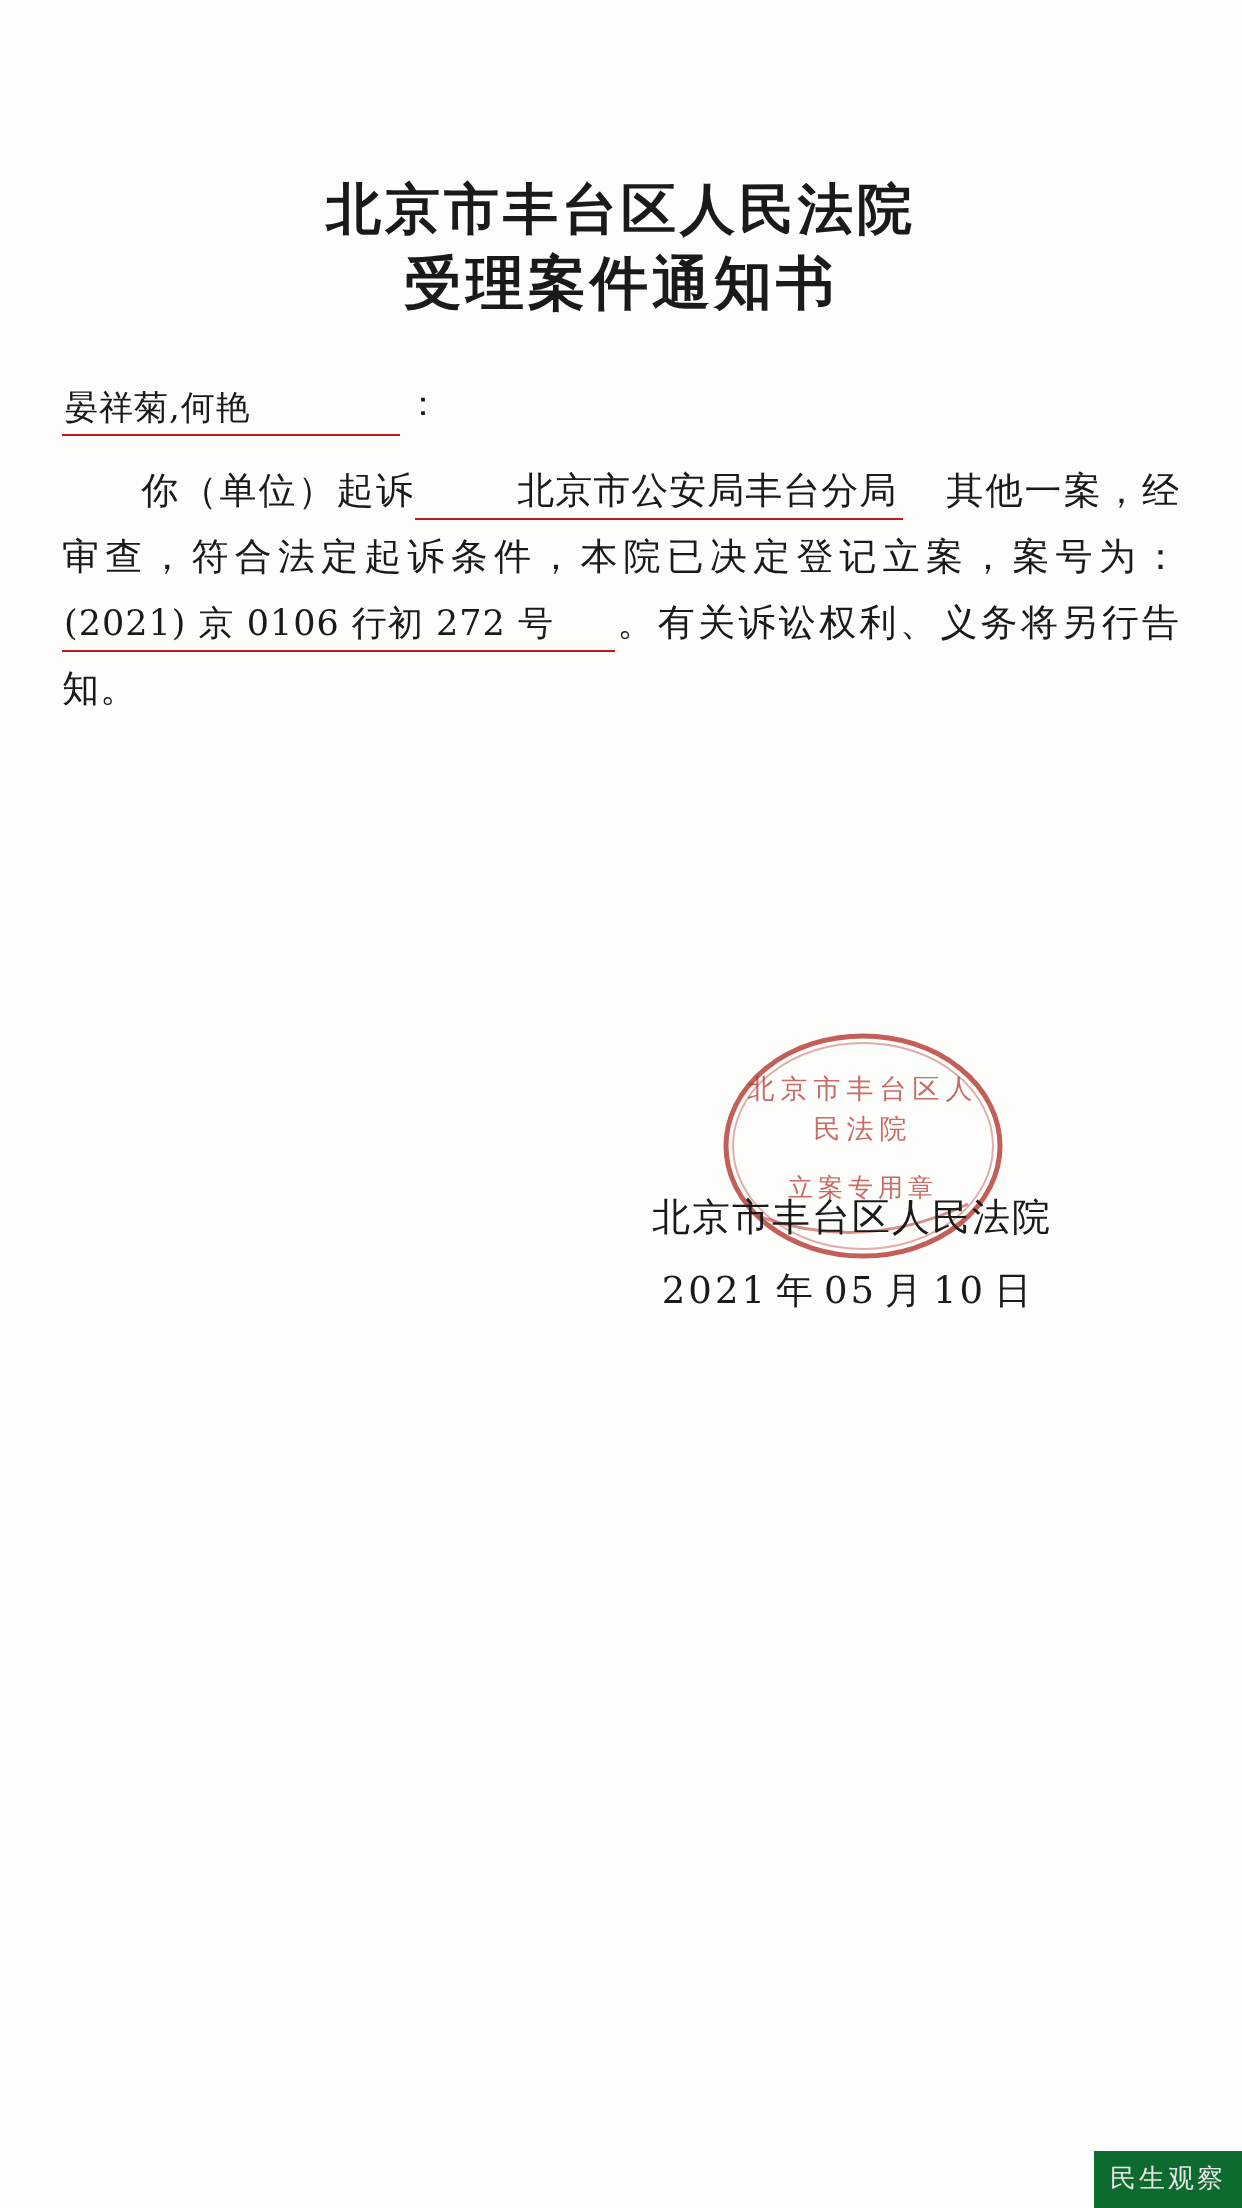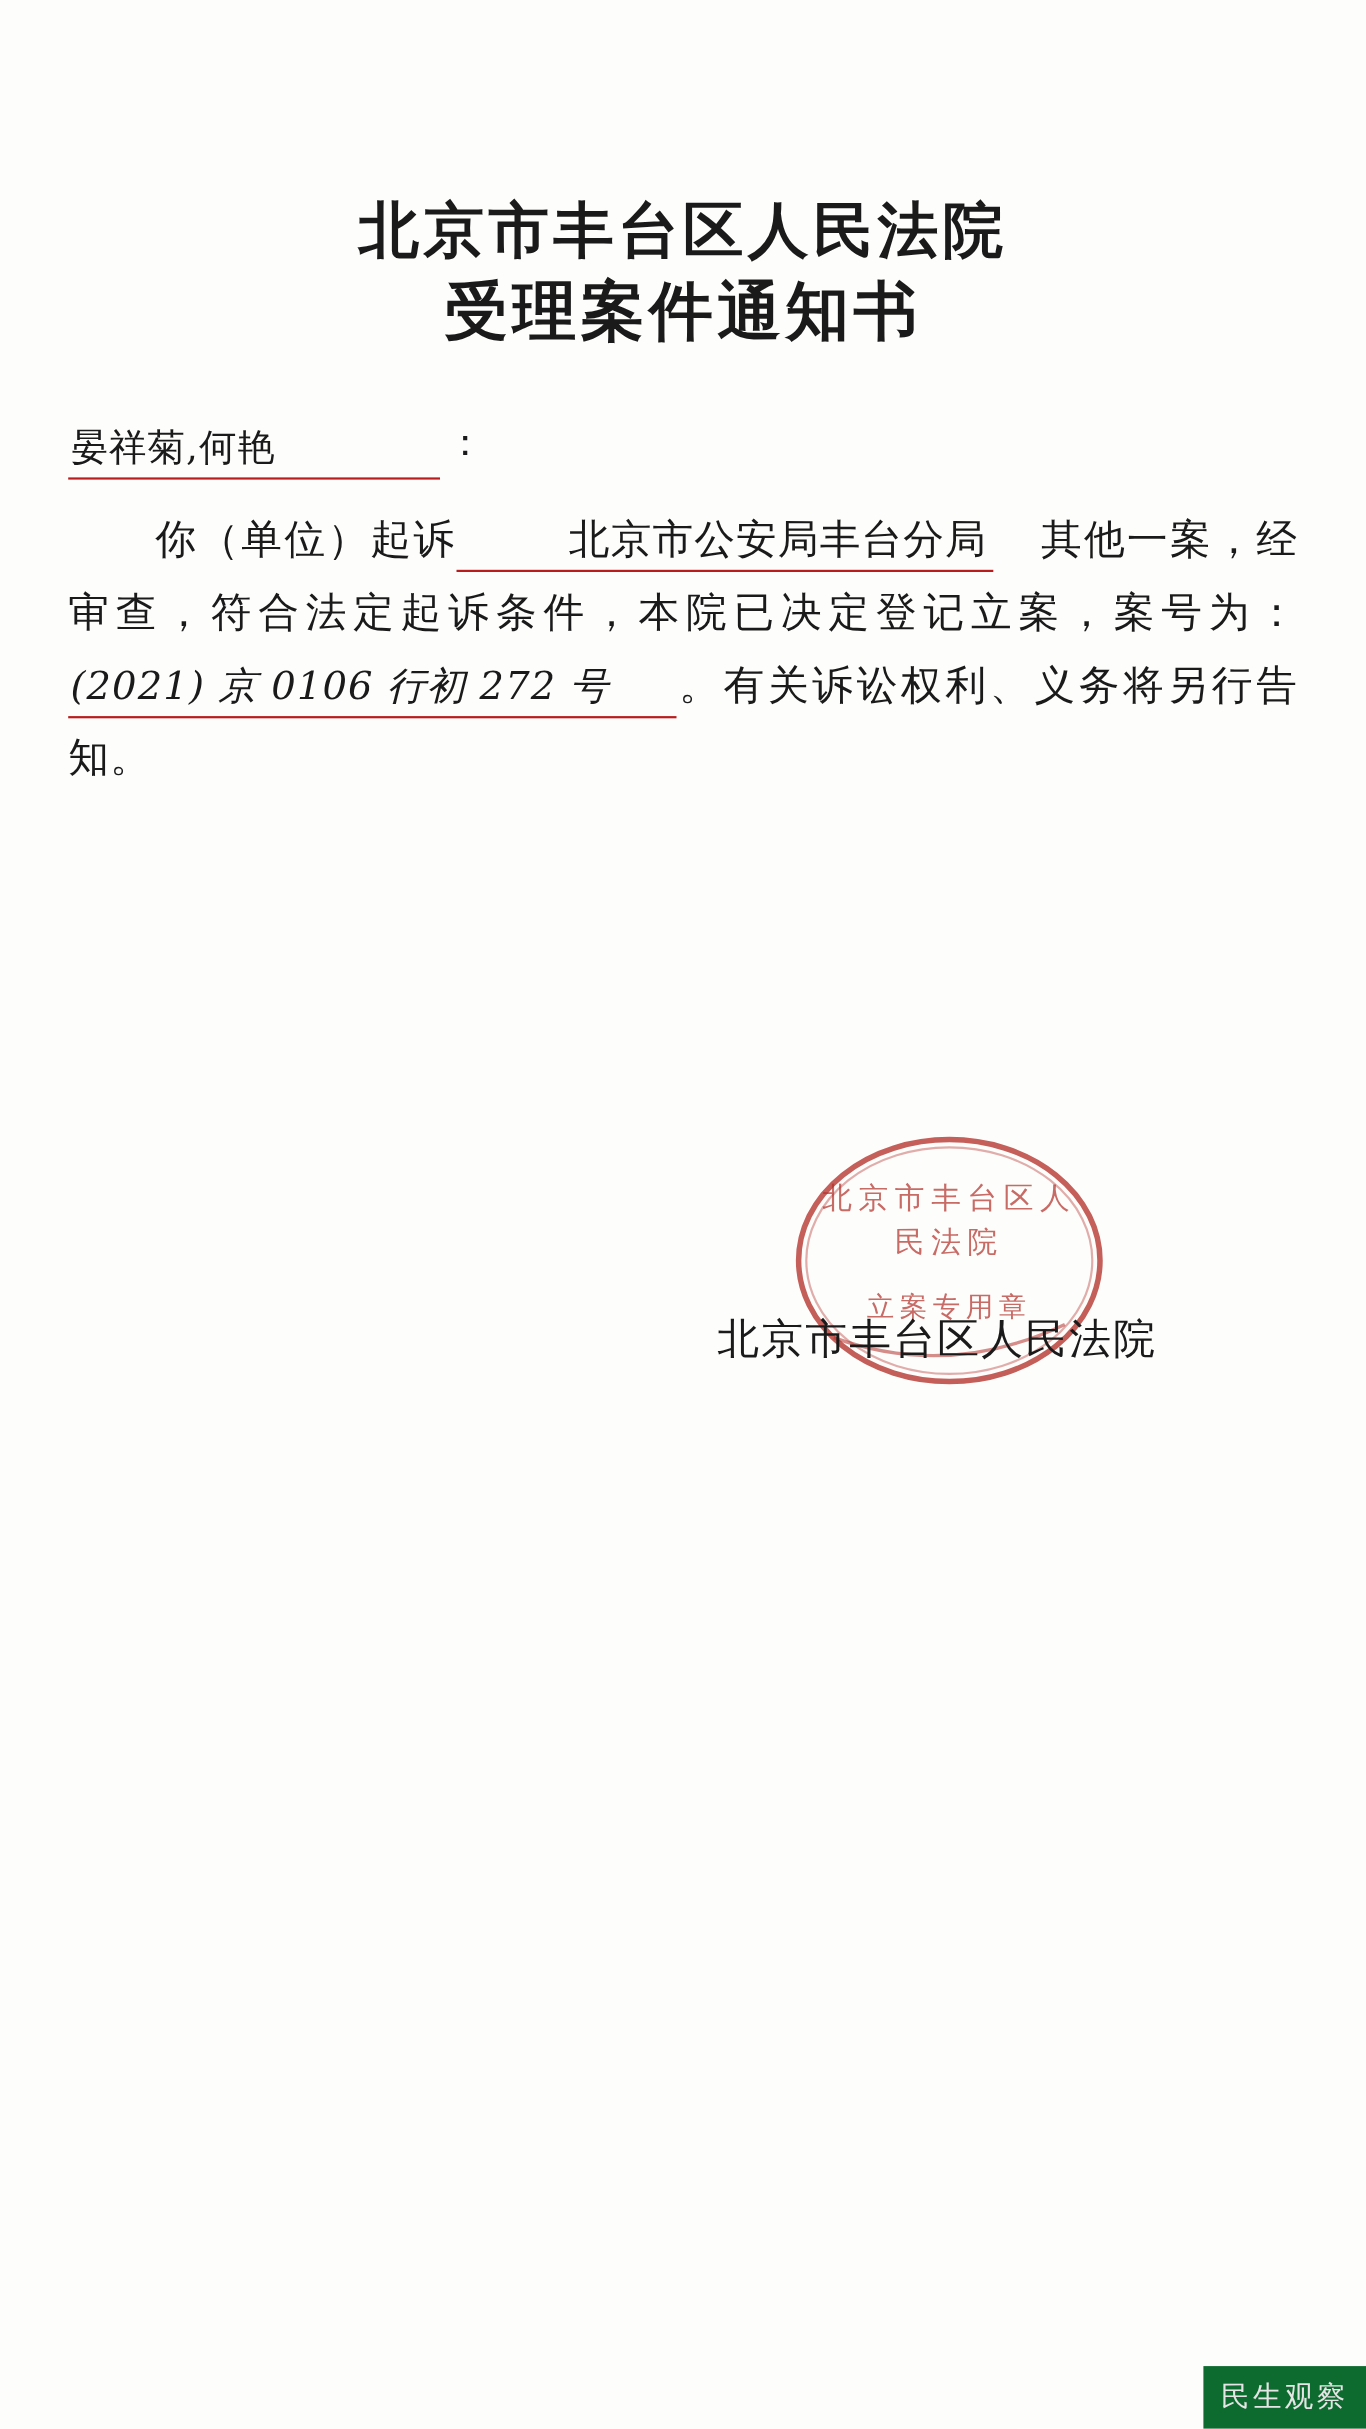--- a/index.html
+++ b/index.html
@@ -80,21 +80,20 @@
     width: 78px;
   }
   .defendant-fill {
     min-width: 480px;
     text-align: right;
   }
   .case-no-fill {
     min-width: 545px;
     text-align: left;
     font-size: 35px;
-    font-style: italic;
   }
   .gap {
     display: inline-block;
     width: 42px;
   }
 
   
   .sign-block {
     position: absolute;
     right: 130px;
@@ -170,17 +169,20 @@
         <text x="145" y="170" font-size="25" text-anchor="middle" letter-spacing="5">立案专用章</text>
       </g>
       <g opacity="0.55" stroke="#b4322c" stroke-width="3" fill="none">
         <path d="M40 190 q105 38 210 -12"></path>
       </g>
     </svg>
   </div>
 
   <div class="sign-block">
     <div>北京市丰台区人民法院</div>
+    <div class="sign-date">
+      <span>2021</span><span class="unit">年</span><span>05</span><span class="unit">月</span><span>10</span><span class="unit">日</span>
+    </div>
   </div>
 
   <div class="badge">民生观察</div>
 
 </div>
 
 </body></html>

